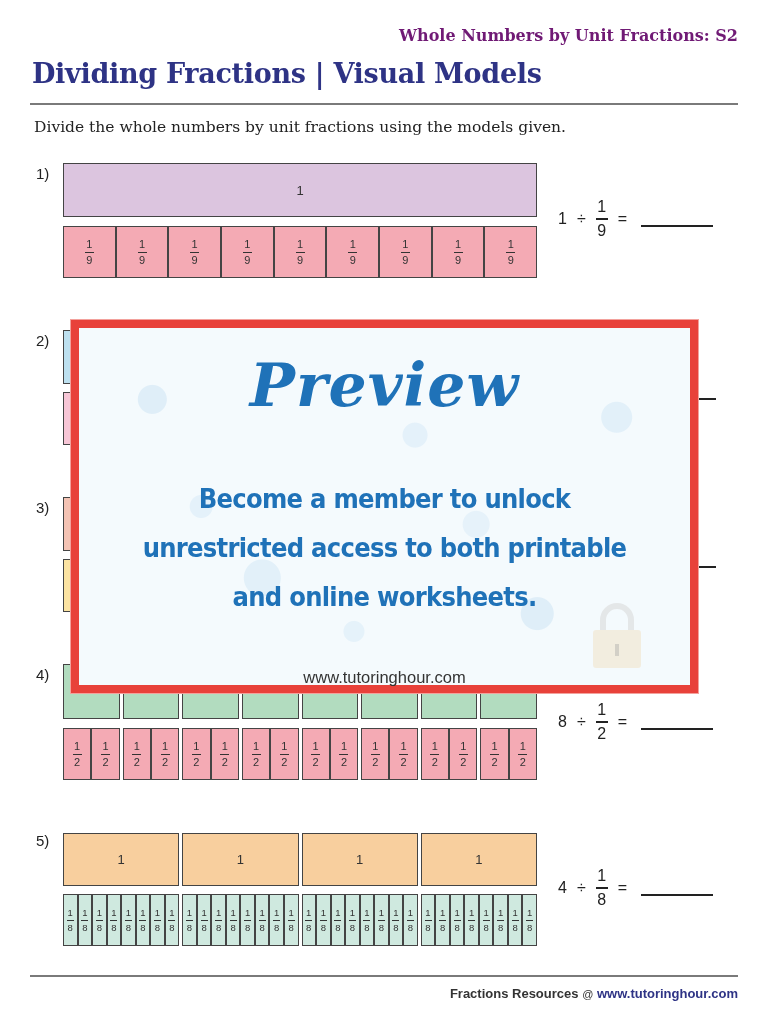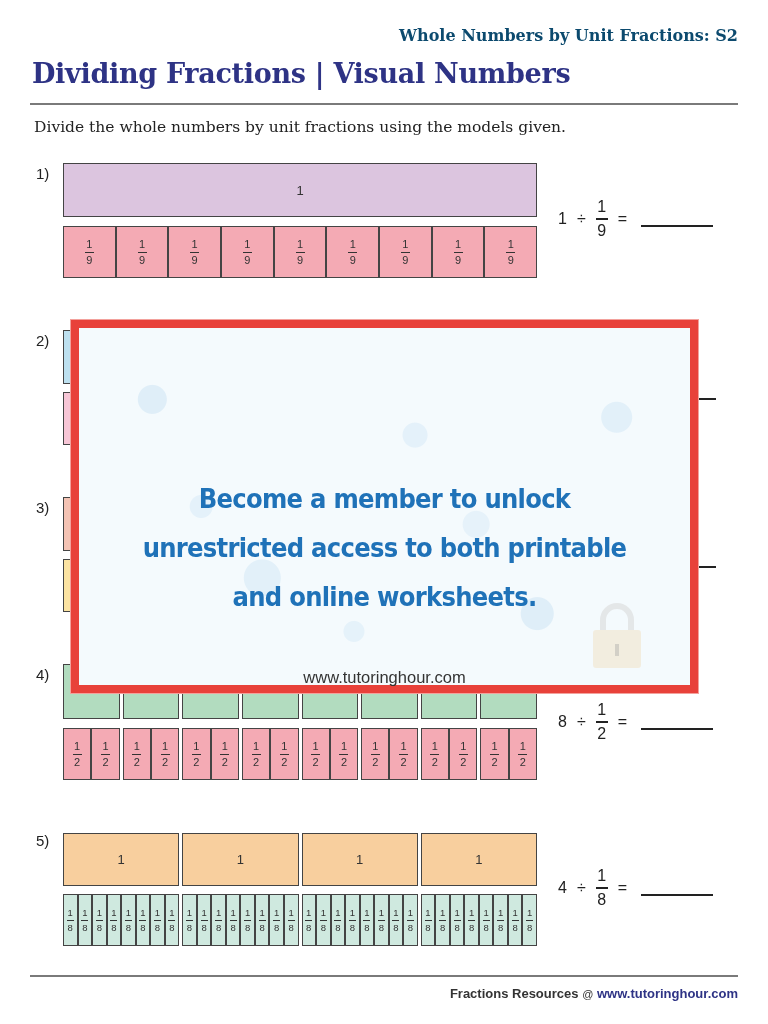--- a/index.html
+++ b/index.html
@@ -1,19 +1,19 @@
 <!DOCTYPE html>
 <html><head>
 <meta charset="utf-8">
 <style>
   * { box-sizing: border-box; margin: 0; padding: 0; }
   html, body { width: 768px; height: 1024px; background: #ffffff; overflow: hidden; }
   body { position: relative; font-family: "DejaVu Sans", sans-serif; color: #222; }
 
-  .subtitle { position: absolute; right: 30px; top: 26px; font-family: "DejaVu Serif", serif; font-weight: bold; font-size: 16px; color: #0c4a6e; }
+  .subtitle { position: absolute; right: 30px; top: 26px; font-family: "DejaVu Serif", serif; font-weight: bold; font-size: 16px; color: #701a75; }
   .title { position: absolute; left: 32px; top: 58px; font-family: "DejaVu Serif", serif; font-weight: bold; font-size: 27px; color: #2e3385; letter-spacing: -0.3px; }
   .title-rule { position: absolute; left: 30px; right: 30px; top: 103px; height: 2px; background: #7a7a7a; }
   .instructions { position: absolute; left: 34px; top: 118px; font-family: "DejaVu Serif", serif; font-size: 15.5px; color: #222; }
 
   .problem { position: absolute; left: 0; width: 768px; }
   .pnum { position: absolute; left: 36px; font-size: 15px; color: #222; font-family: "Liberation Sans", sans-serif; }
   .model { position: absolute; left: 63px; width: 474px; }
   .row { position: absolute; left: 0; width: 474px; display: flex; gap: 3px; }
   .cell { flex: 1; border: 1.5px solid #444; display: flex; align-items: center; justify-content: center; font-family: "Liberation Sans", sans-serif; font-size: 13px; color: #333; }
   .split { display: flex; }
@@ -51,21 +51,21 @@
     box-shadow: 0 0 0 1px #f3a19c; }
   .preview-title { position: absolute; left: 0; right: 0; top: 22px; text-align: center; font-family: "DejaVu Serif", serif; font-weight: bold; font-style: italic; font-size: 60px; color: #1f72b8; letter-spacing: 1px; }
   .preview-msg { position: absolute; left: 0; right: 0; top: 146px; text-align: center; font-family: "DejaVu Sans", sans-serif; font-weight: bold; font-size: 27px; line-height: 49px; color: #1f72b8; letter-spacing: -0.8px; transform: scaleX(0.9); }
   .preview-url { position: absolute; left: 0; right: 0; top: 340px; text-align: center; font-family: "Liberation Sans", sans-serif; font-size: 16.5px; color: #333; }
   .lock { position: absolute; left: 510px; top: 272px; width: 56px; height: 70px; opacity: 0.55; }
 </style>
 </head>
 <body>
 
 <div class="subtitle">Whole Numbers by Unit Fractions: S2</div>
-<div class="title">Dividing Fractions | Visual Numbers</div>
+<div class="title">Dividing Fractions | Visual Models</div>
 <div class="title-rule"></div>
 <div class="instructions">Divide the whole numbers by unit fractions using the models given.</div>
 
 <div class="problem" style="top:163px;">
   <div class="pnum" style="top:2px;">1)</div>
   <div class="model">
     <div class="row" style="top:0; height:54px;">
       <div class="cell" style="background:#dcc5df;">1</div>
     </div>
     <div class="row" id="p1parts" style="top:63px; height:52px; gap:0;">
@@ -581,20 +581,21 @@
       <span class="n">1</span>
       <span class="bar"></span>
       <span class="d">8</span>
     </span>
     <span class="sym">=</span>
     <span class="blank"></span>
   </div>
 </div>
 
 <div class="overlay">
+  <div class="preview-title">Preview</div>
   <div class="preview-msg">
     <div>Become a member to unlock</div>
     <div>unrestricted access to both printable</div>
     <div>and online worksheets.</div>
   </div>
   <svg class="lock" viewBox="0 0 56 70">
     <path d="M14 32 V20 a14 14 0 0 1 28 0 V32" fill="none" stroke="#d8d8d8" stroke-width="6"></path>
     <rect x="4" y="30" width="48" height="38" rx="3" fill="#f2e3c8"></rect>
     <rect x="26" y="44" width="4" height="12" fill="#b9ae9b"></rect>
   </svg>

